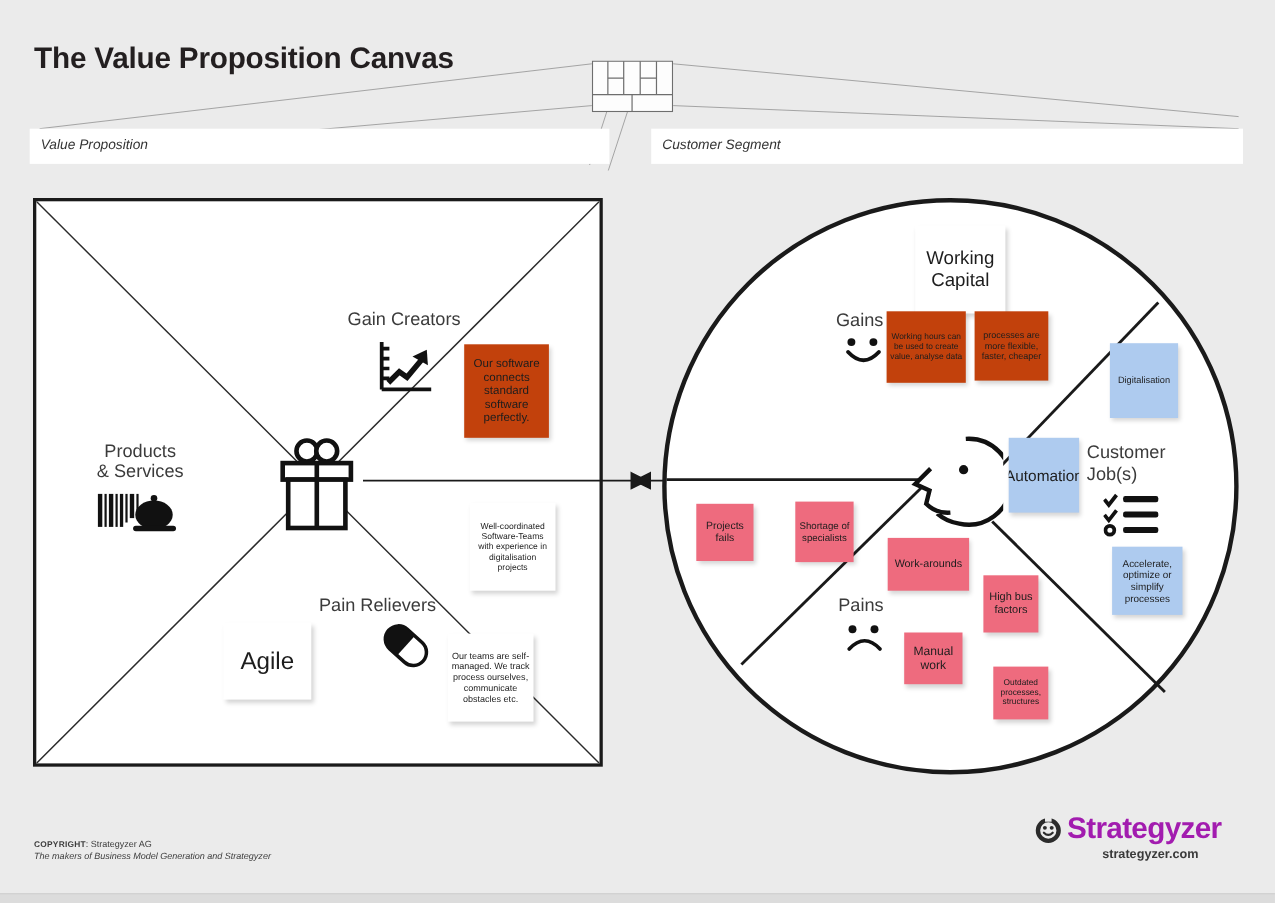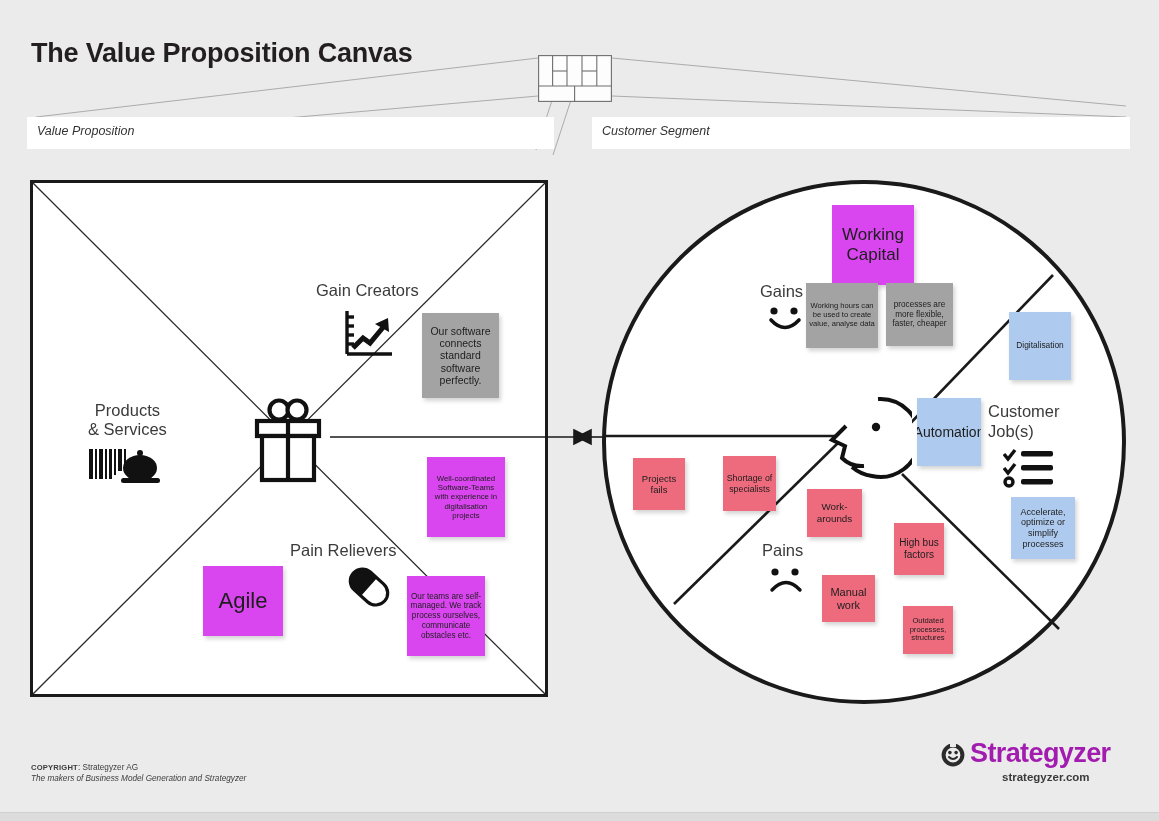--- a/index.html
+++ b/index.html
@@ -108,22 +108,22 @@
     display: flex;
     align-items: center;
     justify-content: center;
     text-align: center;
     color: #1d1d1d;
     box-shadow: 2px 3px 4px rgba(0,0,0,0.17);
     padding: 3px;
     line-height: 1.18;
     overflow: hidden;
   }
-  .s-green { background: #a3a3a3; }
-  .s-teal  { background: #d946ef; }
+  .s-green { background: #c2410c; }
+  .s-teal  { background: #ffffff; }
   .s-blue  { background: #AECBEF; }
   .s-pink  { background: #EE6B7E; }
 
   
   .icon { position: absolute; }
 
   
   #footer-copy {
     position: absolute;
     left: 31px; top: 762px;
@@ -317,21 +317,21 @@
   <div class="sticky s-blue" style="left:1011px; top:497px; width:64px; height:62px; font-size:9px;">Accelerate, optimize or simplify processes</div>
 
   <div class="sec-label" id="lbl-pains">Pains</div>
   <svg class="icon" style="left:766px; top:566px;" width="40" height="32" viewBox="0 0 40 32">
     <circle cx="9" cy="6" r="3.6" fill="#111"></circle>
     <circle cx="29" cy="6" r="3.6" fill="#111"></circle>
     <path d="M6 24 q14 -15 28 0" stroke="#111" stroke-width="3.4" fill="none" stroke-linecap="round"></path>
   </svg>
   <div class="sticky s-pink" style="left:633px; top:458px; width:52px; height:52px; font-size:9.5px;">Projects fails</div>
   <div class="sticky s-pink" style="left:723px; top:456px; width:53px; height:55px; font-size:8.8px;">Shortage of specialists</div>
-  <div class="sticky s-pink" style="left:807px; top:489px; width:55px; height:48px; font-size:9.8px;">Work-arounds</div>
+  <div class="sticky s-pink" style="left:807px; top:489px; width:74px; height:48px; font-size:9.8px;">Work-arounds</div>
   <div class="sticky s-pink" style="left:894px; top:523px; width:50px; height:52px; font-size:10px;">High bus factors</div>
   <div class="sticky s-pink" style="left:822px; top:575px; width:53px; height:47px; font-size:11px;">Manual work</div>
   <div class="sticky s-pink" style="left:903px; top:606px; width:50px; height:48px; font-size:7.6px;">Outdated processes, structures</div>
 
   <div id="footer-copy">
     <div><b>COPYRIGHT</b><span>: Strategyzer AG</span></div>
     <div class="ital">The makers of Business Model Generation and Strategyzer</div>
   </div>
 
   <div id="logo-wrap">

